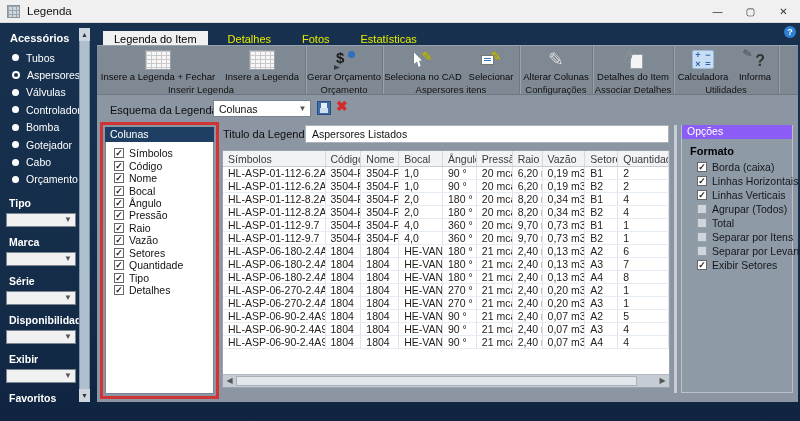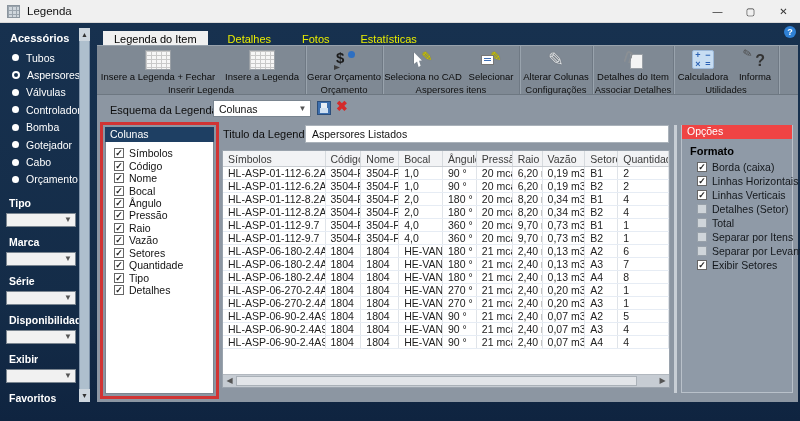--- a/index.html
+++ b/index.html
@@ -101,21 +101,21 @@
   .trow { display:flex; height:13px; border-bottom:1px solid #e6ecf4; }
   .td { font-size:10.5px; color:#222; padding:0 0 0 5px; border-right:1px solid #e0e4e9; white-space:nowrap; overflow:hidden; line-height:12px; }
   .hscroll { position:absolute; left:0; right:0; bottom:0; height:13px; background:#c6ccd3; border-top:1px solid #b2b8bf; }
   .hs-arrow { position:absolute; top:0; width:13px; height:12px; color:#555; font-size:8px; text-align:center; line-height:12px; }
   .hs-arrow.left { left:0; } .hs-arrow.right { right:0; }
   .hs-thumb { position:absolute; left:13px; right:32px; top:1px; height:10px; background:#e2e5e9; border:1px solid #aab1b8; }
 
   .divider-v { position:absolute; left:577px; top:30px; width:3px; height:268px; background:#c8ced5; }
 
   .opts-panel { position:absolute; left:584px; top:30px; width:112px; height:268px; background:#8f9aa7; border:1px solid #b9c1ca; border-top:none; }
-  .opts-head { height:14px; background:#ef4444; color:#fff; font-size:10.5px; padding:0 0 10px 5px; }
+  .opts-head { height:14px; background:#8b5cf6; color:#fff; font-size:10.5px; padding:0 0 10px 5px; }
   .opts-section-h { font-size:11px; font-weight:bold; color:#000; padding:6px 0 3px 8px; }
   .opt-row { height:14px; display:flex; align-items:center; gap:5px; padding-left:15px; }
   .opt-label { font-size:10.5px; color:#14181c; white-space:nowrap; }
 </style>
 </head>
 <body>
 
 <div class="screen">
 
   <div class="titlebar">
@@ -593,21 +593,21 @@
               <div class="opt-row">
                 <span class="cb">✓</span>
                 <span class="opt-label">Linhas Horizontais</span>
               </div>
               <div class="opt-row">
                 <span class="cb">✓</span>
                 <span class="opt-label">Linhas Verticais</span>
               </div>
               <div class="opt-row">
                 <span class="cb off"></span>
-                <span class="opt-label">Detalhes (Setor)</span>
+                <span class="opt-label">Agrupar (Todos)</span>
               </div>
               <div class="opt-row">
                 <span class="cb off"></span>
                 <span class="opt-label">Total</span>
               </div>
               <div class="opt-row">
                 <span class="cb off"></span>
                 <span class="opt-label">Separar por Itens</span>
               </div>
               <div class="opt-row">

